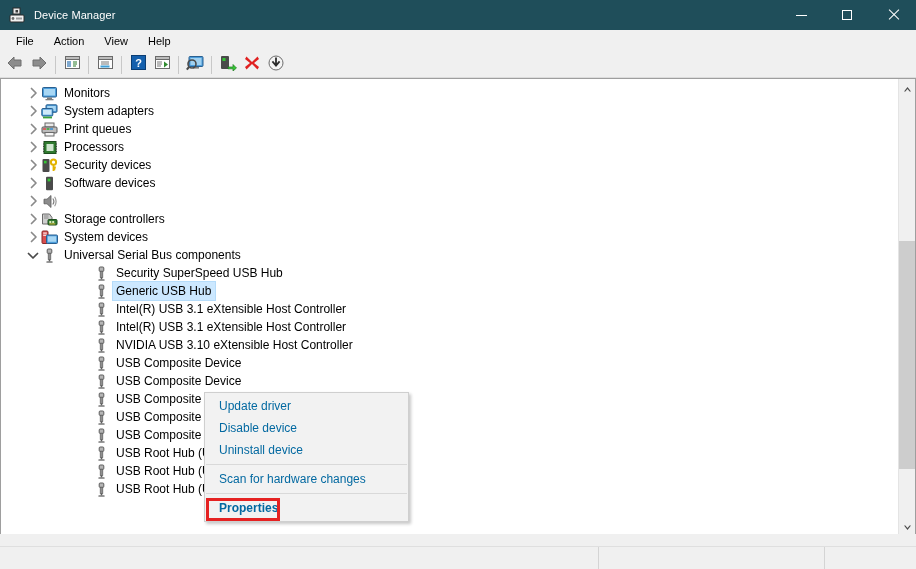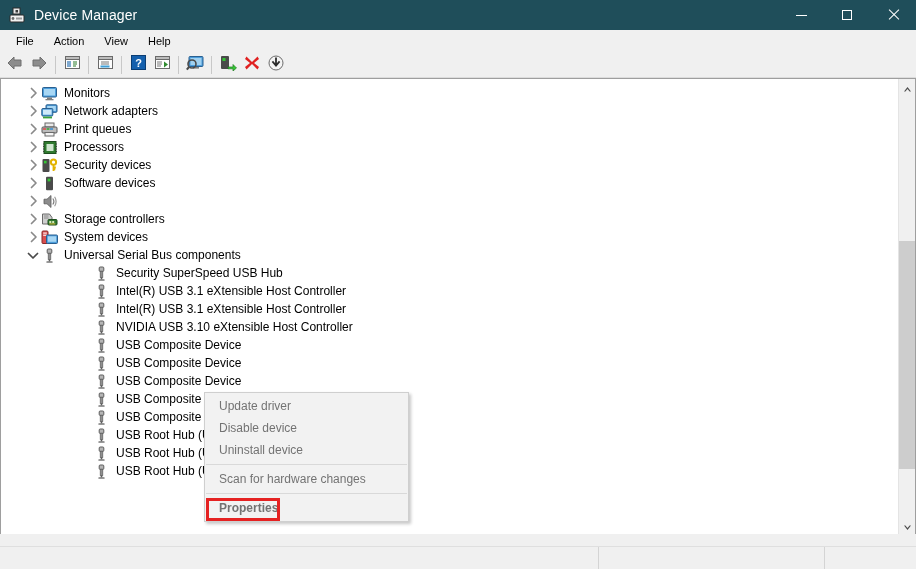--- a/index.html
+++ b/index.html
@@ -27,21 +27,21 @@
     flex: 0 0 30px;
   }
   .title-icon {
     width: 16px; height: 16px;
     margin-left: 9px; margin-right: 9px;
     position: relative;
     flex: 0 0 16px;
   }
   .title-text {
     color: #ffffff;
-    font-size: 14px;
+    font-size: 11px;
     letter-spacing: .1px;
     flex: 1 1 auto;
     white-space: nowrap;
   }
   .win-btns { display: flex; height: 30px; }
   .win-btn {
     width: 46px; height: 30px;
     display: flex; align-items: center; justify-content: center;
     position: relative;
   }
@@ -194,21 +194,21 @@
     border: 1px solid #cfcfcf;
     box-shadow: 2px 2px 3px rgba(0,0,0,.22);
     padding: 2px 0;
     z-index: 40;
   }
   .ctx-item {
     height: 22px;
     display: flex;
     align-items: center;
     font-size: 12px;
-    color: #737373;
+    color: #0369a1;
     padding-left: 14px;
     padding-right: 30px;
     white-space: nowrap;
     position: relative;
   }
   .ctx-item.bold { font-weight: bold; }
   .ctx-sep {
     height: 1px;
     background: #d9d9d9;
     margin: 3px 1px 3px 1px;
@@ -394,21 +394,21 @@
           </div>
           <div class="ticon">
             <svg width="17" height="15" viewBox="0 0 17 15">
               <rect x="5" y="0.8" width="11" height="7.5" rx="1" fill="#4b9ddb" stroke="#2a5f8f"></rect>
               <rect x="6.2" y="2" width="8.6" height="5" fill="#a8d7f4"></rect>
               <rect x="0.8" y="4.5" width="11" height="7.5" rx="1" fill="#4b9ddb" stroke="#2a5f8f"></rect>
               <rect x="2" y="5.7" width="8.6" height="5" fill="#cfe9f9"></rect>
               <rect x="2" y="12.6" width="9" height="1.8" fill="#3ba23b"></rect>
             </svg>
           </div>
-          <span class="label">Network adapters</span>
+          <span class="label">System adapters</span>
         </div>
         <div class="row lvl1">
           <div class="chev">
             <svg width="9" height="12" viewBox="0 0 9 12">
               <path d="M2.5 1.5 L7 6 L2.5 10.5" fill="none" stroke="#8a8a8a" stroke-width="1.7" stroke-linecap="round" stroke-linejoin="round"></path>
             </svg>
           </div>
           <div class="ticon">
             <svg width="17" height="15" viewBox="0 0 17 15">
               <rect x="4" y="1" width="9" height="4" fill="#e9e9e9" stroke="#6a6a6a"></rect>
@@ -536,20 +536,32 @@
           <div class="ticon">
             <svg width="13" height="15" viewBox="0 0 13 15">
               <rect x="4.2" y="1" width="4.6" height="4.4" rx="1" fill="#b5b5b5" stroke="#5d5d5d"></rect>
               <rect x="5.2" y="5.2" width="2.6" height="6.4" fill="#8f8f8f" stroke="#5d5d5d" stroke-width=".7"></rect>
               <path d="M6.5 11.4 L6.5 13.6" stroke="#5d5d5d" stroke-width="1.6"></path>
               <rect x="3.4" y="13.3" width="6.2" height="1.4" rx=".5" fill="#7a7a7a"></rect>
             </svg>
           </div>
           <span class="label">Security SuperSpeed USB Hub</span>
         </div>
+        <div class="row lvl2 selected">
+          <div class="chev"></div>
+          <div class="ticon">
+            <svg width="13" height="15" viewBox="0 0 13 15">
+              <rect x="4.2" y="1" width="4.6" height="4.4" rx="1" fill="#b5b5b5" stroke="#5d5d5d"></rect>
+              <rect x="5.2" y="5.2" width="2.6" height="6.4" fill="#8f8f8f" stroke="#5d5d5d" stroke-width=".7"></rect>
+              <path d="M6.5 11.4 L6.5 13.6" stroke="#5d5d5d" stroke-width="1.6"></path>
+              <rect x="3.4" y="13.3" width="6.2" height="1.4" rx=".5" fill="#7a7a7a"></rect>
+            </svg>
+          </div>
+          <span class="label">Generic USB Hub</span>
+        </div>
         <div class="row lvl2">
           <div class="chev"></div>
           <div class="ticon">
             <svg width="13" height="15" viewBox="0 0 13 15">
               <rect x="4.2" y="1" width="4.6" height="4.4" rx="1" fill="#b5b5b5" stroke="#5d5d5d"></rect>
               <rect x="5.2" y="5.2" width="2.6" height="6.4" fill="#8f8f8f" stroke="#5d5d5d" stroke-width=".7"></rect>
               <path d="M6.5 11.4 L6.5 13.6" stroke="#5d5d5d" stroke-width="1.6"></path>
               <rect x="3.4" y="13.3" width="6.2" height="1.4" rx=".5" fill="#7a7a7a"></rect>
             </svg>
           </div>

